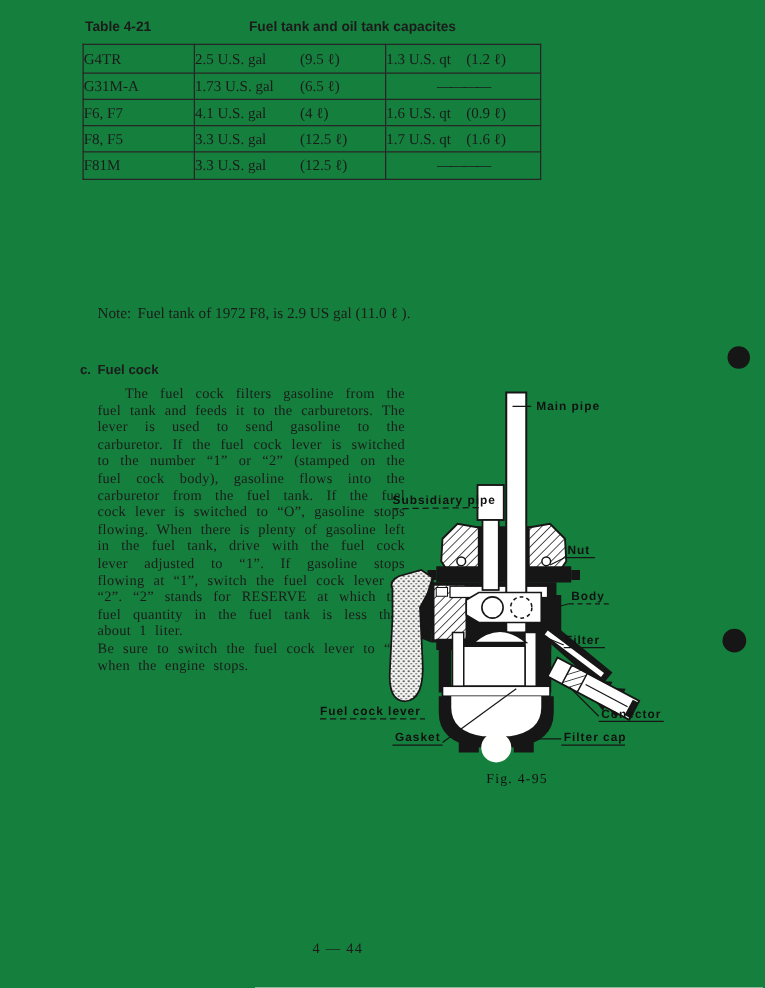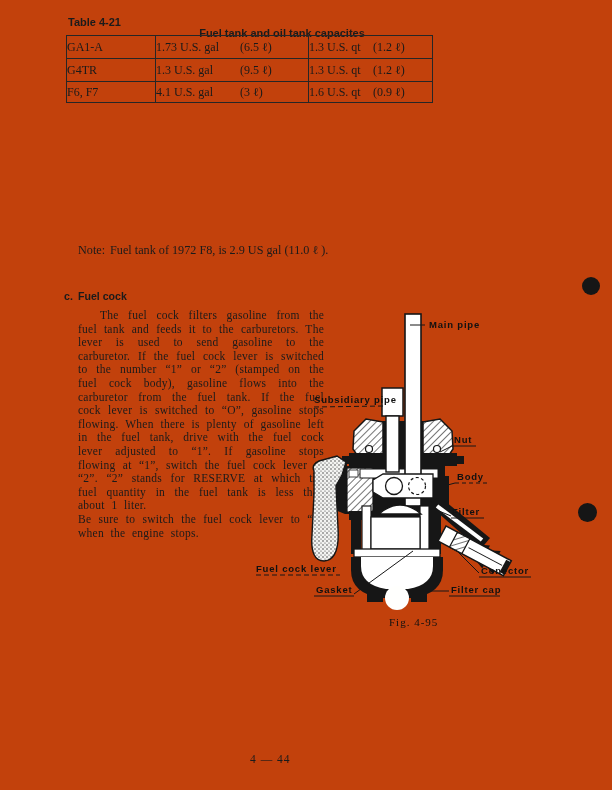--- a/index.html
+++ b/index.html
@@ -1,24 +1,24 @@
 <!DOCTYPE html>
 <html><head>
 <meta charset="utf-8">
 <style>
   html,body{margin:0;padding:0;background:#e8e8e8;}
   .sheet{
     position:relative;width:612px;height:790px;margin:0 auto;
-    background:#c2410c;overflow:hidden;
+    background:#15803d;overflow:hidden;
     font-family:"Liberation Serif","DejaVu Serif",serif;color:#1b1b1b;
   }
   
   .tbl-label{position:absolute;left:68px;top:16px;
     font-family:"Liberation Sans","DejaVu Sans",sans-serif;font-weight:bold;font-size:11px;}
-  .tbl-title{position:absolute;left:150px;top:27px;width:264px;text-align:center;
+  .tbl-title{position:absolute;left:150px;top:16px;width:264px;text-align:center;
     font-family:"Liberation Sans","DejaVu Sans",sans-serif;font-weight:bold;font-size:11px;}
   
   table.cap{position:absolute;left:66px;top:35px;width:366px;border-collapse:collapse;
     font-size:12px;color:#1a1a1a;table-layout:fixed;}
   table.cap td,table.cap th{border:1.6px solid #262626;vertical-align:middle;padding:0;}
   col.c-model{width:89px}col.c-fuel{width:153px}col.c-oil{width:124px}
   th.h-model{text-align:left;padding-left:12px;font-weight:normal;height:25px;}
   th.h-val{text-align:center;font-weight:normal;}
   td.model{padding-left:12px;white-space:pre-line;line-height:1.08;}
   td.fuel{padding-left:14px;}
@@ -65,34 +65,44 @@
   <div class="tbl-label">Table 4-21</div>
   <div class="tbl-title">Fuel tank and oil tank capacites</div>
 
   <table class="cap">
     <colgroup>
         <col class="c-model">
         <col class="c-fuel">
         <col class="c-oil">
       </colgroup>
     <tbody>
-    <tr class="r1">
-      <td class="model">GA1-A</td>
-      <td class="fuel"><span class="v">1.73 U.S. gal</span><span class="l">(6.5 ℓ)</span></td>
-      <td class="oil"><span class="v">1.3 U.S. qt</span><span class="l">(1.2 ℓ)</span></td>
-    </tr>
     <tr class="r3">
       <td class="model">G4TR</td>
-      <td class="fuel"><span class="v">1.3 U.S. gal</span><span class="l">(9.5 ℓ)</span></td>
+      <td class="fuel"><span class="v">2.5 U.S. gal</span><span class="l">(9.5 ℓ)</span></td>
       <td class="oil"><span class="v">1.3 U.S. qt</span><span class="l">(1.2 ℓ)</span></td>
+    </tr>
+    <tr class="r4">
+      <td class="model">G31M-A</td>
+      <td class="fuel"><span class="v">1.73 U.S. gal</span><span class="l">(6.5 ℓ)</span></td>
+      <td class="oil dash-cell"><span class="v">————</span></td>
     </tr>
     <tr class="r6">
       <td class="model">F6, F7</td>
-      <td class="fuel"><span class="v">4.1 U.S. gal</span><span class="l">(3 ℓ)</span></td>
+      <td class="fuel"><span class="v">4.1 U.S. gal</span><span class="l">(4 ℓ)</span></td>
       <td class="oil"><span class="v">1.6 U.S. qt</span><span class="l">(0.9 ℓ)</span></td>
+    </tr>
+    <tr class="r7">
+      <td class="model">F8, F5</td>
+      <td class="fuel"><span class="v">3.3 U.S. gal</span><span class="l">(12.5 ℓ)</span></td>
+      <td class="oil"><span class="v">1.7 U.S. qt</span><span class="l">(1.6 ℓ)</span></td>
+    </tr>
+    <tr class="r8">
+      <td class="model">F81M</td>
+      <td class="fuel"><span class="v">3.3 U.S. gal</span><span class="l">(12.5 ℓ)</span></td>
+      <td class="oil dash-cell"><span class="v">————</span></td>
     </tr>
   </tbody>
     </table>
 
   <div class="note">
     <span class="nlabel">Note:</span><span>Fuel tank of 1972 F8, is 2.9 US gal (11.0 ℓ ).</span>
   </div>
 
   <div class="section">
     <div class="sec-head">

